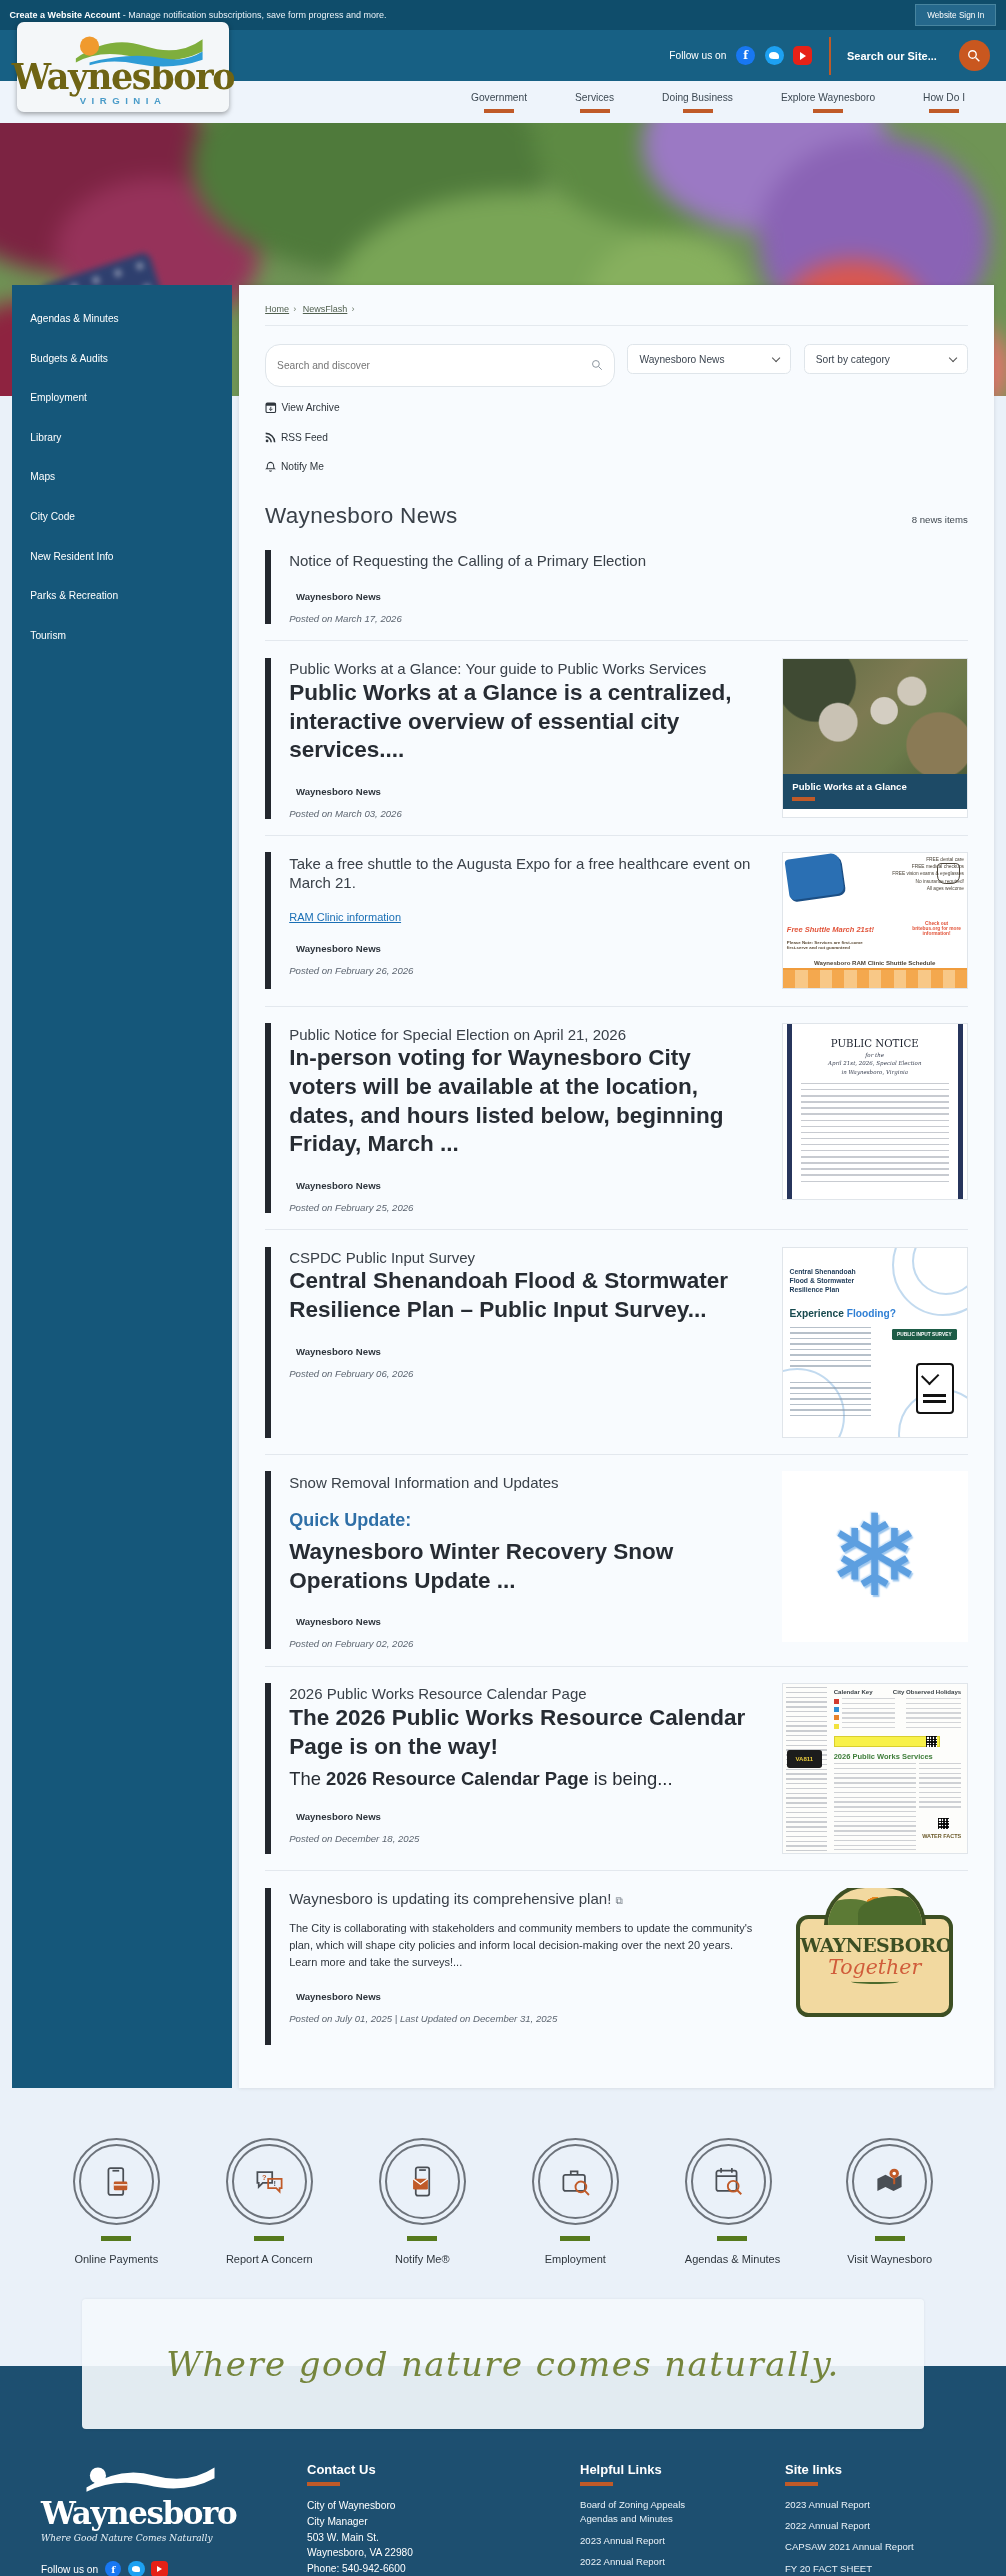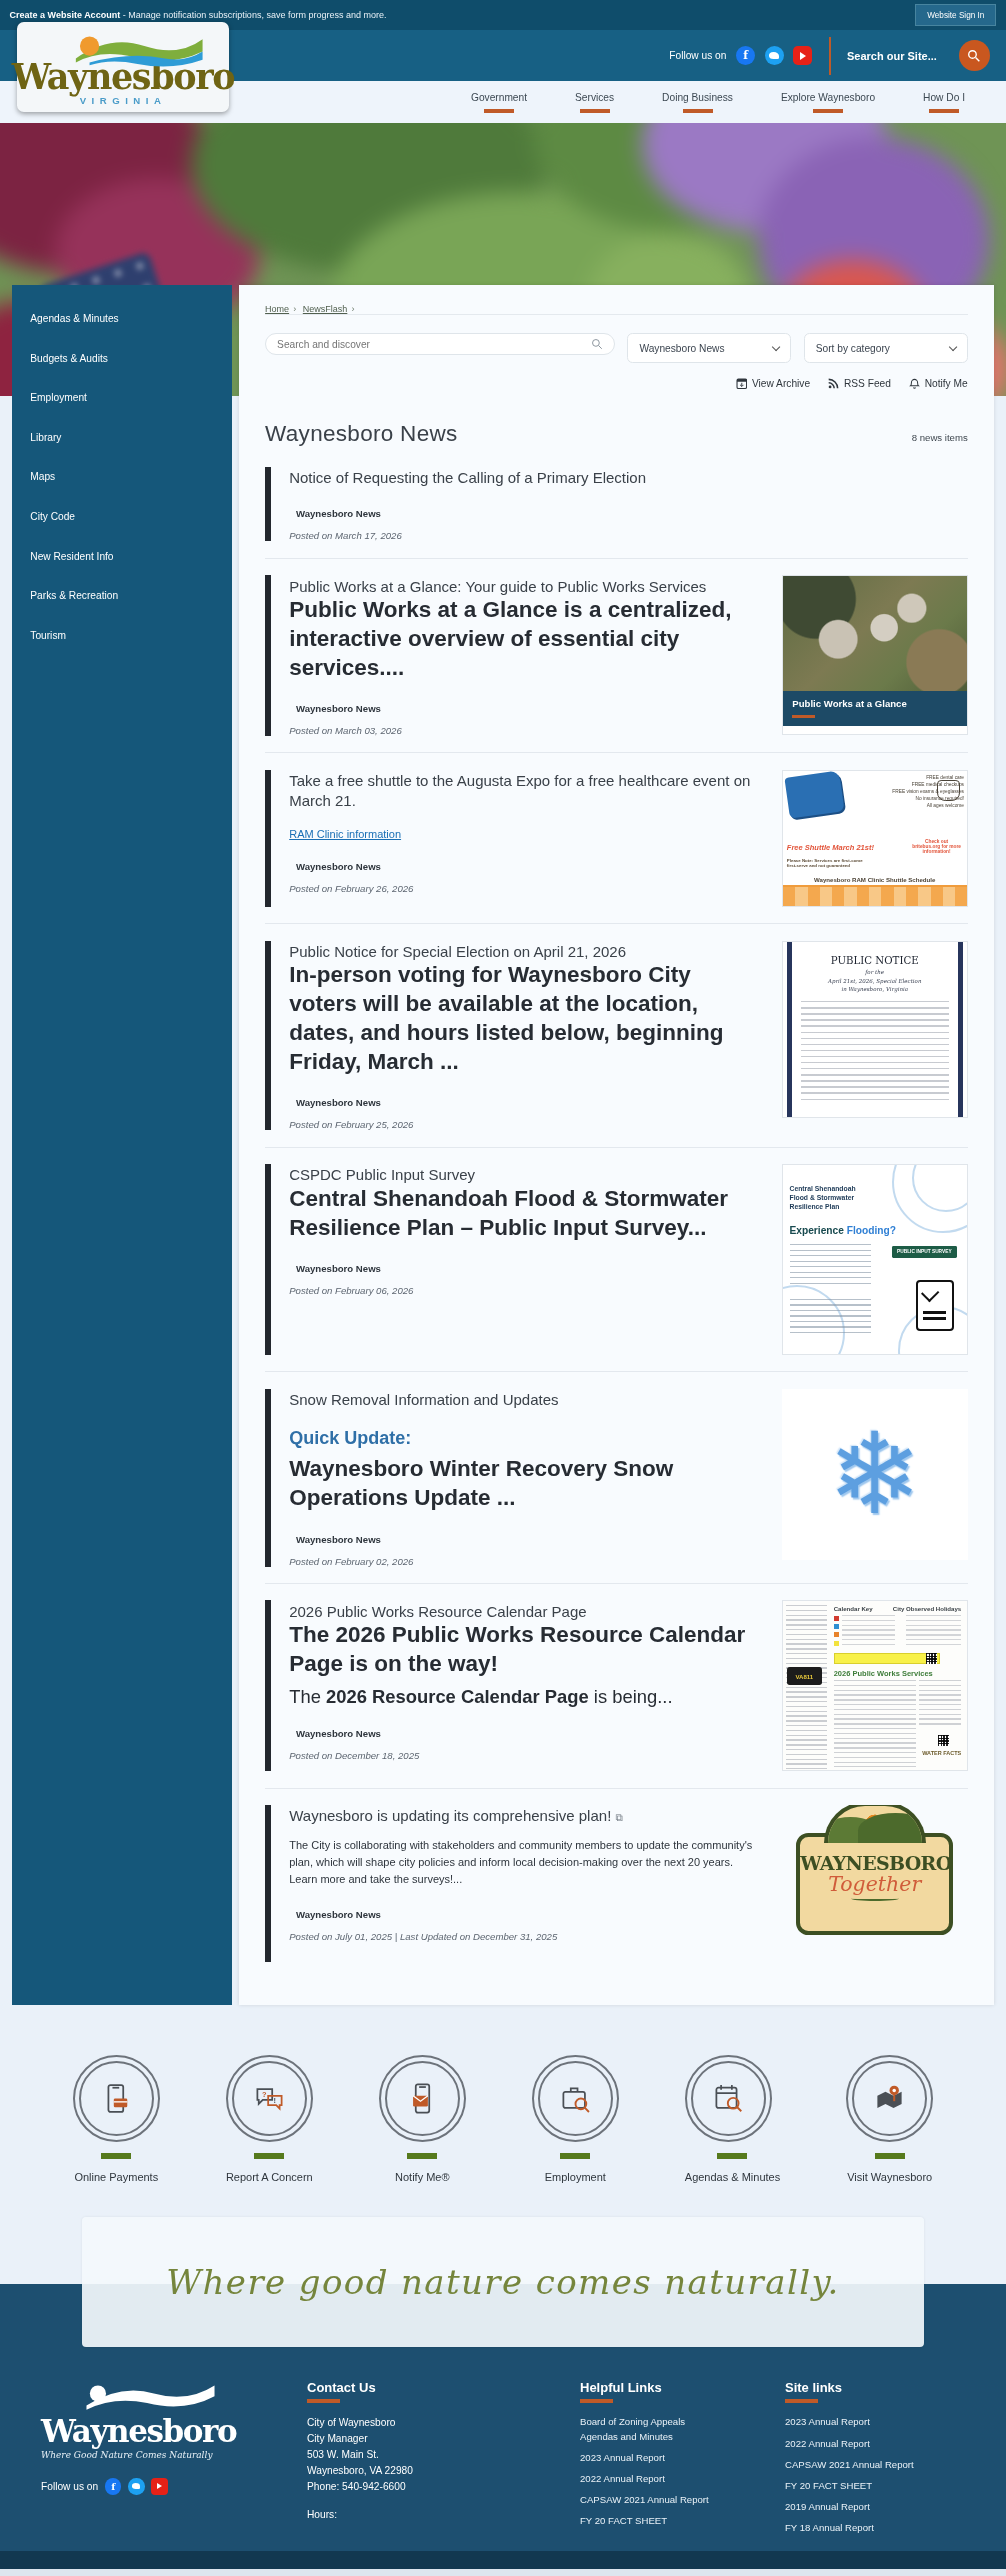--- a/index.html
+++ b/index.html
@@ -46,31 +46,31 @@
     background-image:radial-gradient(circle, #fff 2px, transparent 2.7px); background-size:23px 23px; }
   .flag-stripe1 { position:absolute; left:61px; top:137px; width:102px; height:18px; background:#f2ecec; transform:rotate(18deg); }
   .flag-stripe2 { position:absolute; left:68px; top:156px; width:102px; height:15px; background:#c24646; transform:rotate(18deg); }
 
   
   .layout { position:relative; z-index:10; margin-top:-111px; display:flex; align-items:stretch; padding:0 12.3px 9.6px; gap:6.8px; }
   .sidebar { width:220px; background:#15577a; flex-shrink:0; padding-top:13.7px; }
   .side-item { color:#fff; font-size:10.2px; padding:14.3px 18px; cursor:pointer; }
   .content { flex:1; background:#f8fbfe; box-shadow:0 0 4.1px rgba(0,0,0,.12); padding:19px 26px 27px; }
 
-  .breadcrumb { font-size:9px; color:#51604f; border-bottom:0.7px solid #e4e9ee; }
+  .breadcrumb { font-size:9px; color:#51604f; padding-bottom:11px; border-bottom:0.7px solid #e4e9ee; }
   .breadcrumb a { color:#51604f; text-decoration:underline; cursor:pointer; margin-right:4.1px; }
   .breadcrumb .sep { margin-right:4.1px; color:#6c7a6a; }
 
   .filters { display:flex; gap:12.3px; margin-top:18px; }
-  .search-pill { flex:1; max-width:355px; background:#fff; border:0.7px solid #dfe5ea; border-radius:15px; height:22px; display:flex; align-items:center; padding:0 11px; }
+  .search-pill { flex:1; max-width:355px; background:#fff; border:0.7px solid #dfe5ea; border-radius:15px; height:43px; display:flex; align-items:center; padding:0 11px; }
   .search-pill input { border:none; outline:none; flex:1; font-size:10.2px; color:#444; background:transparent; font-family:"Liberation Sans",sans-serif; }
   .select-pill { background:#fff; border:0.7px solid #dfe5ea; border-radius:5.5px; height:30px; min-width:164px; display:flex; align-items:center; justify-content:space-between; padding:0 11px; font-size:10.2px; color:#3c4550; cursor:pointer; }
   .chev { width:6.1px; height:6.1px; border-right:1.4px solid #555; border-bottom:1.4px solid #555; transform:rotate(45deg); margin-left:9.6px; margin-top:-2.7px; }
 
-  .tools { display:flex; justify-content:flex-end; gap:18px; margin-top:15px; font-size:10.2px; color:#2f363d; }
+  .tools { display:flex; justify-content:flex-end; gap:18px; margin-top:15px; font-size:10.2px; color:#2f363d;flex-direction:column; }
   .tool { display:flex; align-items:center; gap:4.8px; cursor:pointer; }
 
   .news-head { display:flex; align-items:baseline; margin-top:31px; margin-bottom:4.1px; }
   .news-title { font-size:22.5px; color:#3a4149; font-weight:500; letter-spacing:0.3px; }
   .news-count { margin-left:auto; font-size:9.6px; color:#3f474f; }
 
   .news-item { display:flex; gap:18px; padding:16.4px 0; border-bottom:0.7px solid #e3e8ee; }
   .accent { width:6.1px; background:#23272e; flex-shrink:0; }
   .item-main { flex:1; padding-top:1.4px; }
   .item-title { font-size:15px; color:#3a4149; font-weight:400; line-height:1.3; }

